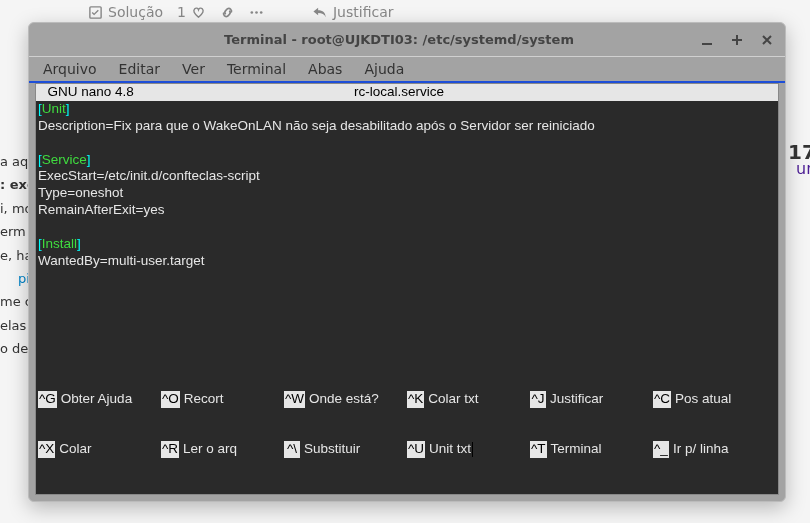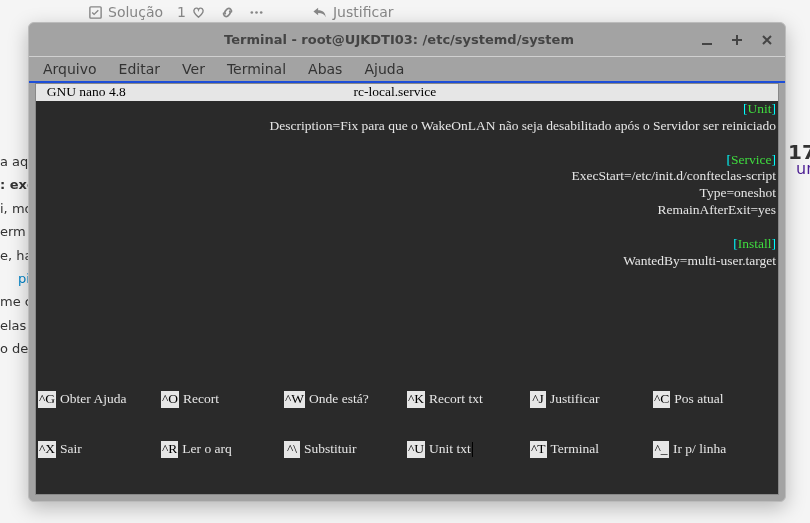--- a/index.html
+++ b/index.html
@@ -67,21 +67,21 @@
     padding: 0 4px;
     font-size: 14px; color: #333;
     border-bottom: 2px solid #1d4ed8;
   }
   .menubar .menu-item { padding: 2px 10px; cursor: pointer; }
   .term-body {
     flex: 1;
     background: #2a2a2a;
     margin: 0 6px 6px 6px;
     border: 1px solid #888;
-    font-family: Liberation Serif, serif;
+    font-family: Liberation Sans, sans-serif;
     font-size: 13.5px;
     line-height: 1.25;
     color: #e6e6e6;
     position: relative;
     display: flex; flex-direction: column;
   }
   .term-body .scroll {
     position:absolute; right:0; top:0; bottom:0; width:5px;
   }
   .nano-header {
@@ -90,21 +90,20 @@
     padding: 0 4px;
     white-space: pre;
   }
   .nano-header .left { flex:0 0 auto; }
   .nano-header .center { flex:1; text-align:center; }
   .nano-content {
     flex: 1;
     padding: 0 2px;
     white-space: pre;
     overflow: hidden;
-    text-align: right;
   }
   .section { color: #3fdc3f; }
   .bracket { color: #00ffff; }
   .nano-footer {
     color: #e6e6e6;
     padding: 0 2px 2px 2px;
     white-space: pre;
   }
   .nano-footer .row { display: flex; }
   .nano-footer .cell { width: 16.666%; display:flex; align-items:center; }
@@ -221,26 +220,26 @@
 <span>RemainAfterExit=yes</span>
 
 <span class="bracket">[</span><span class="section">Install</span><span class="bracket">]</span>
 <span>WantedBy=multi-user.target</span>
 </div>
     <div class="nano-footer">
       <div class="row">
         <span class="cell"><span class="kb">^G</span><span>Obter Ajuda</span></span>
         <span class="cell"><span class="kb">^O</span><span>Recort</span></span>
         <span class="cell"><span class="kb">^W</span><span>Onde está?</span></span>
-        <span class="cell"><span class="kb">^K</span><span>Recort txt</span></span>
+        <span class="cell"><span class="kb">^K</span><span>Colar txt</span></span>
         <span class="cell"><span class="kb">^J</span><span>Justificar</span></span>
         <span class="cell"><span class="kb">^C</span><span>Pos atual</span></span>
       </div>
       <div class="row">
-        <span class="cell"><span class="kb">^X</span><span>Sair</span></span>
+        <span class="cell"><span class="kb">^X</span><span>Colar</span></span>
         <span class="cell"><span class="kb">^R</span><span>Ler o arq</span></span>
         <span class="cell"><span class="kb">^\</span><span>Substituir</span></span>
         <span class="cell"><span class="kb">^U</span><span>Unit txt</span><span class="cursor-beam"></span></span>
         <span class="cell"><span class="kb">^T</span><span>Terminal</span></span>
         <span class="cell"><span class="kb">^_</span><span>Ir p/ linha</span></span>
       </div>
     </div>
     <div class="scroll"></div>
   </div>
 </div>

